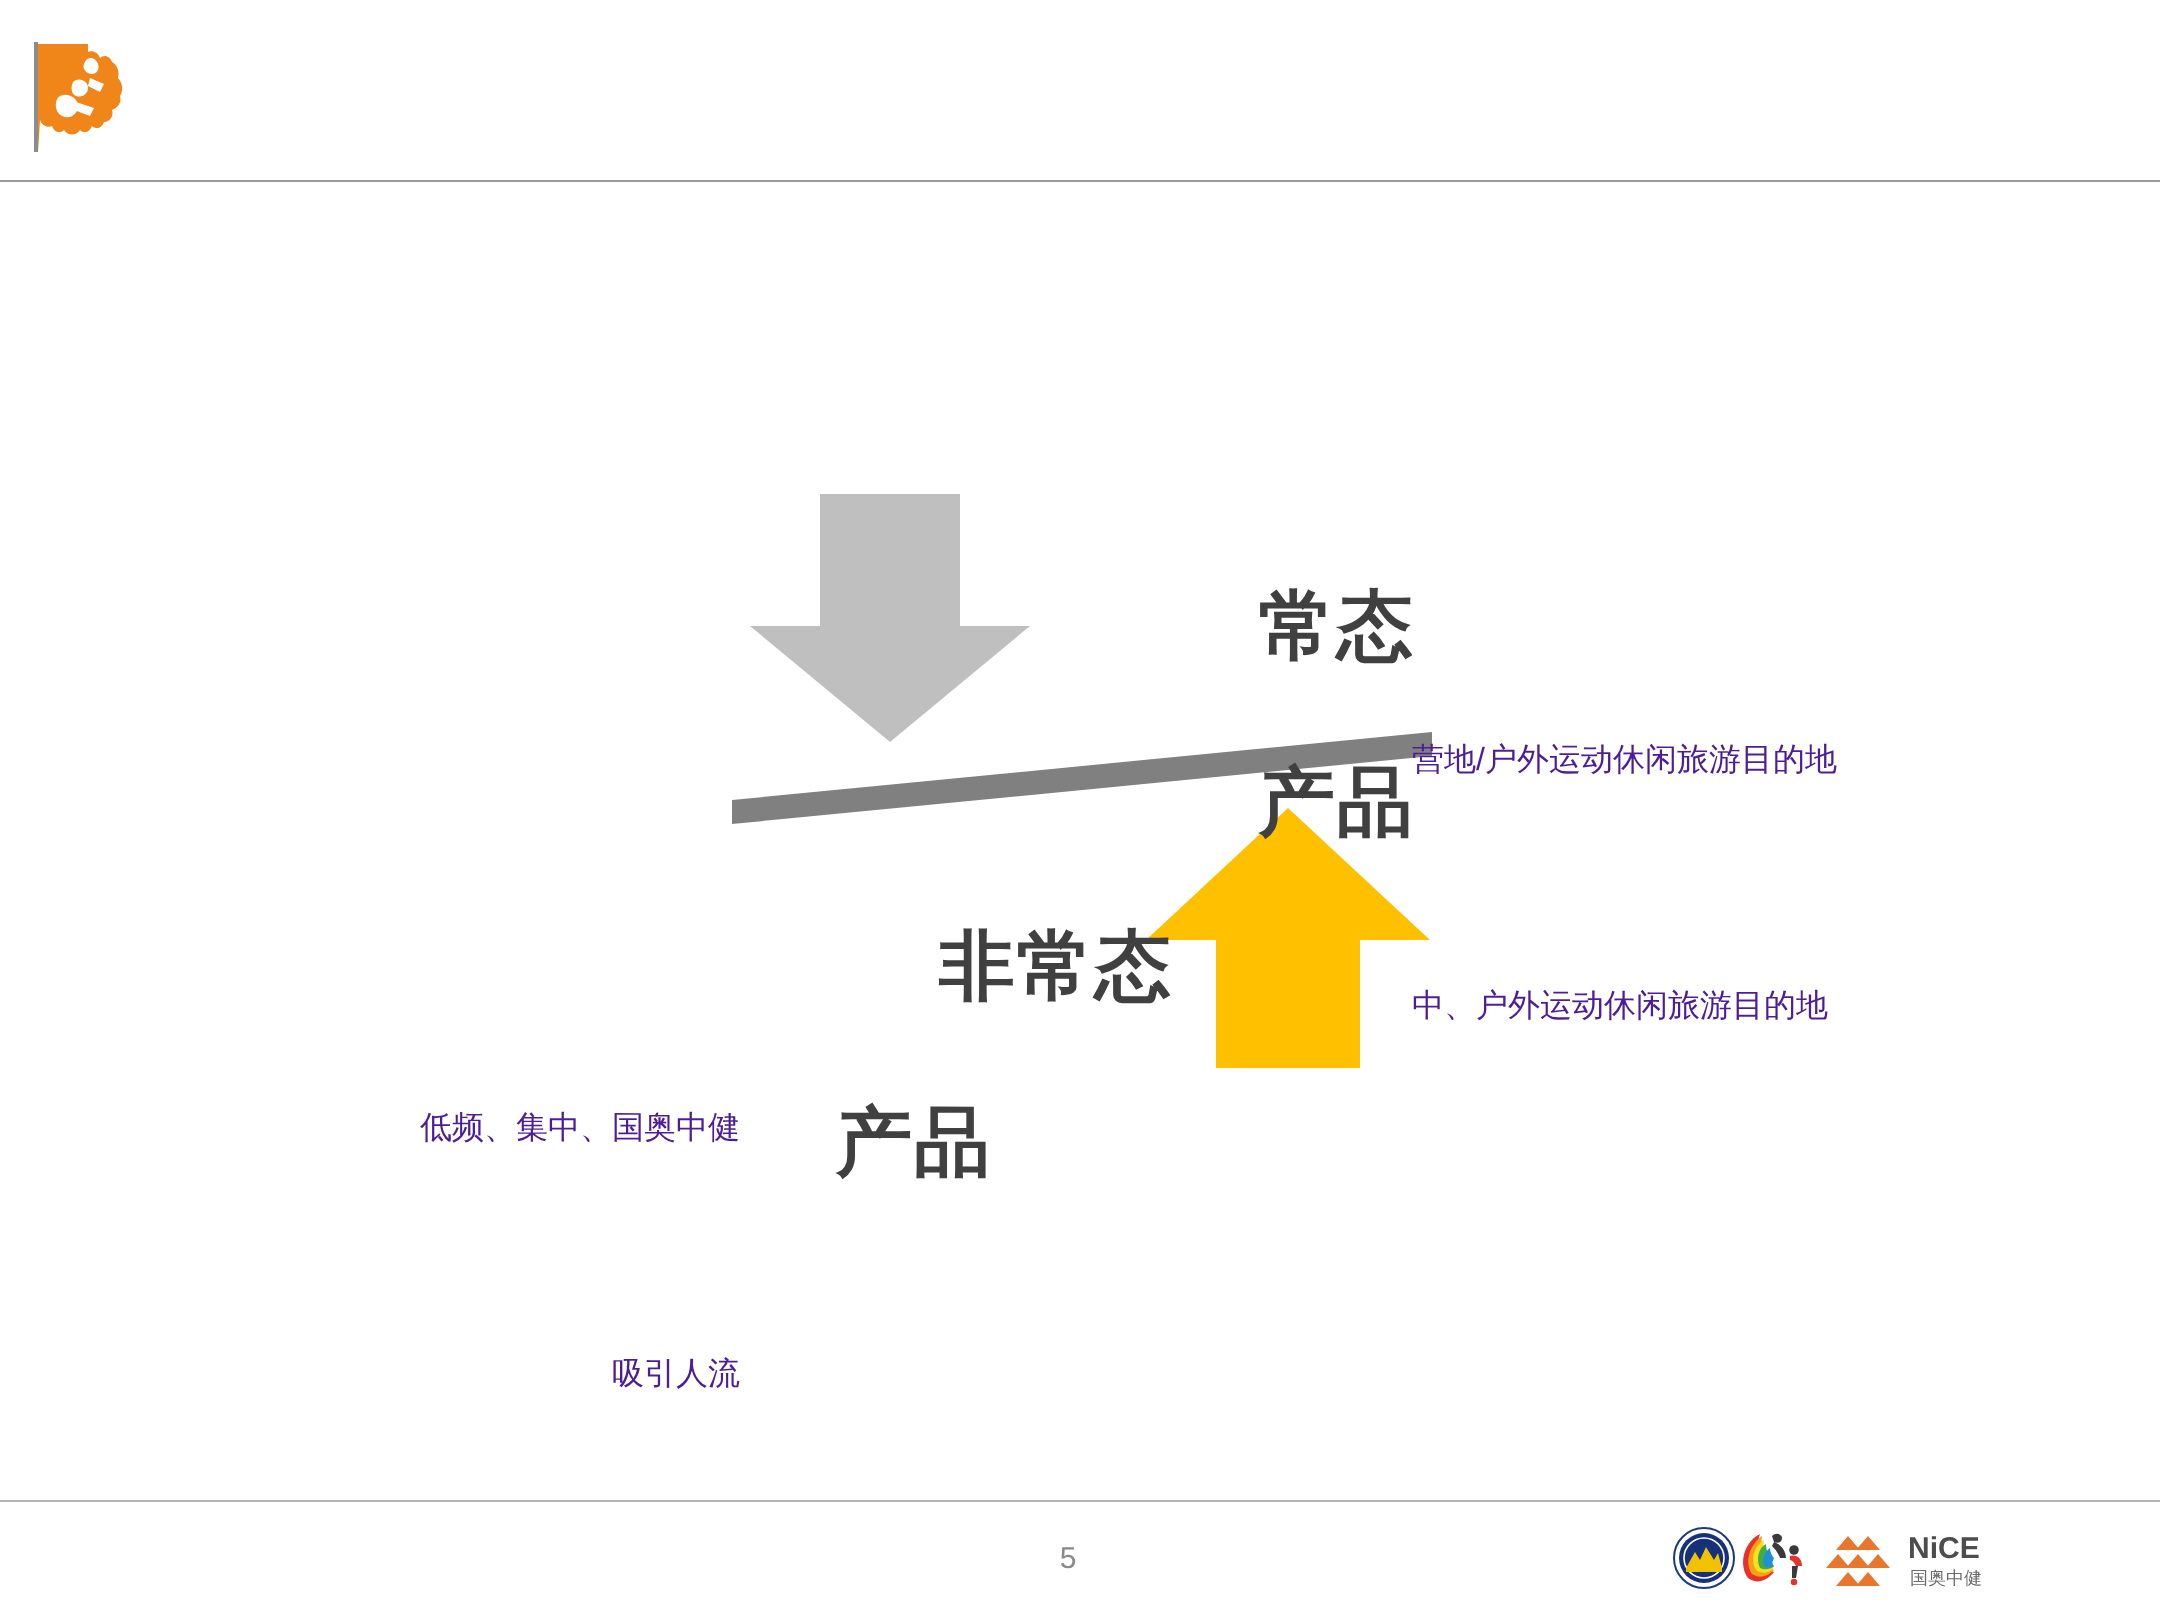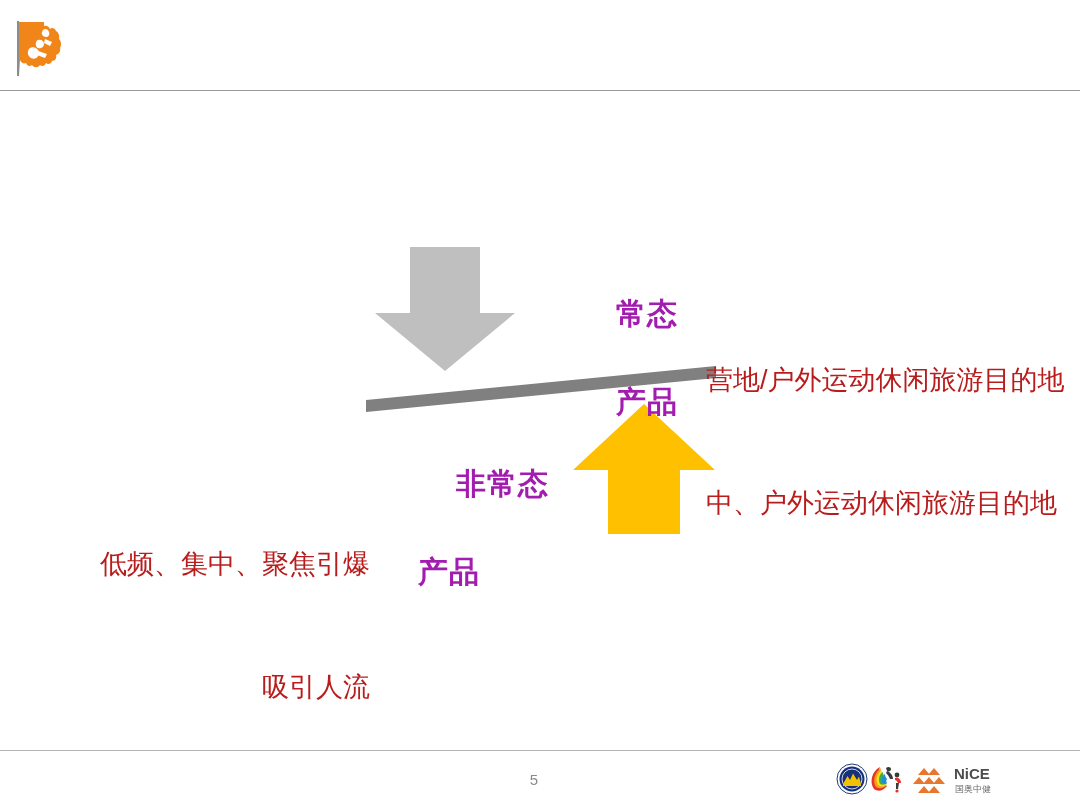--- a/index.html
+++ b/index.html
@@ -62,22 +62,22 @@
     left: 360px;
     top: 360px;
     width: 364px;
     height: 58px;
   }
 
   
   .bold-label {
     position: absolute;
     font-weight: bold;
-    color: #a21caf;
-    font-size: 30px;
+    color: #404040;
+    font-size: 38px;
     line-height: 44px;
     letter-spacing: 1px;
     white-space: pre;
   }
   #label-normal {
     left: 560px;
     top: 248px;
     width: 108px;
     text-align: right;
   }
@@ -88,22 +88,22 @@
     text-align: left;
   }
   #label-abnormal .line2 {
     display: block;
     padding-left: 18px;
   }
 
   
   .body-text {
     position: absolute;
-    color: #b91c1c;
-    font-size: 27px;
+    color: #4c1d95;
+    font-size: 16px;
     line-height: 41px;
     white-space: pre;
   }
   #text-right {
     left: 706px;
     top: 278px;
     width: 346px;
     text-align: left;
   }
   #text-left {
@@ -194,21 +194,21 @@
       <span class="line2">产品</span>
     </div>
   </div>
 
   <div class="body-text" id="text-right">
     <div>营地/户外运动休闲旅游目的地</div>
     <div>中、户外运动休闲旅游目的地</div>
   </div>
 
   <div class="body-text" id="text-left">
-    <div>低频、集中、聚焦引爆</div>
+    <div>低频、集中、国奥中健</div>
     <div>吸引人流</div>
   </div>
 
   <div id="footer-rule"></div>
 
   <div id="page-number">5</div>
 
   <div id="footer-logos">
 
     <span class="footer-logo">

